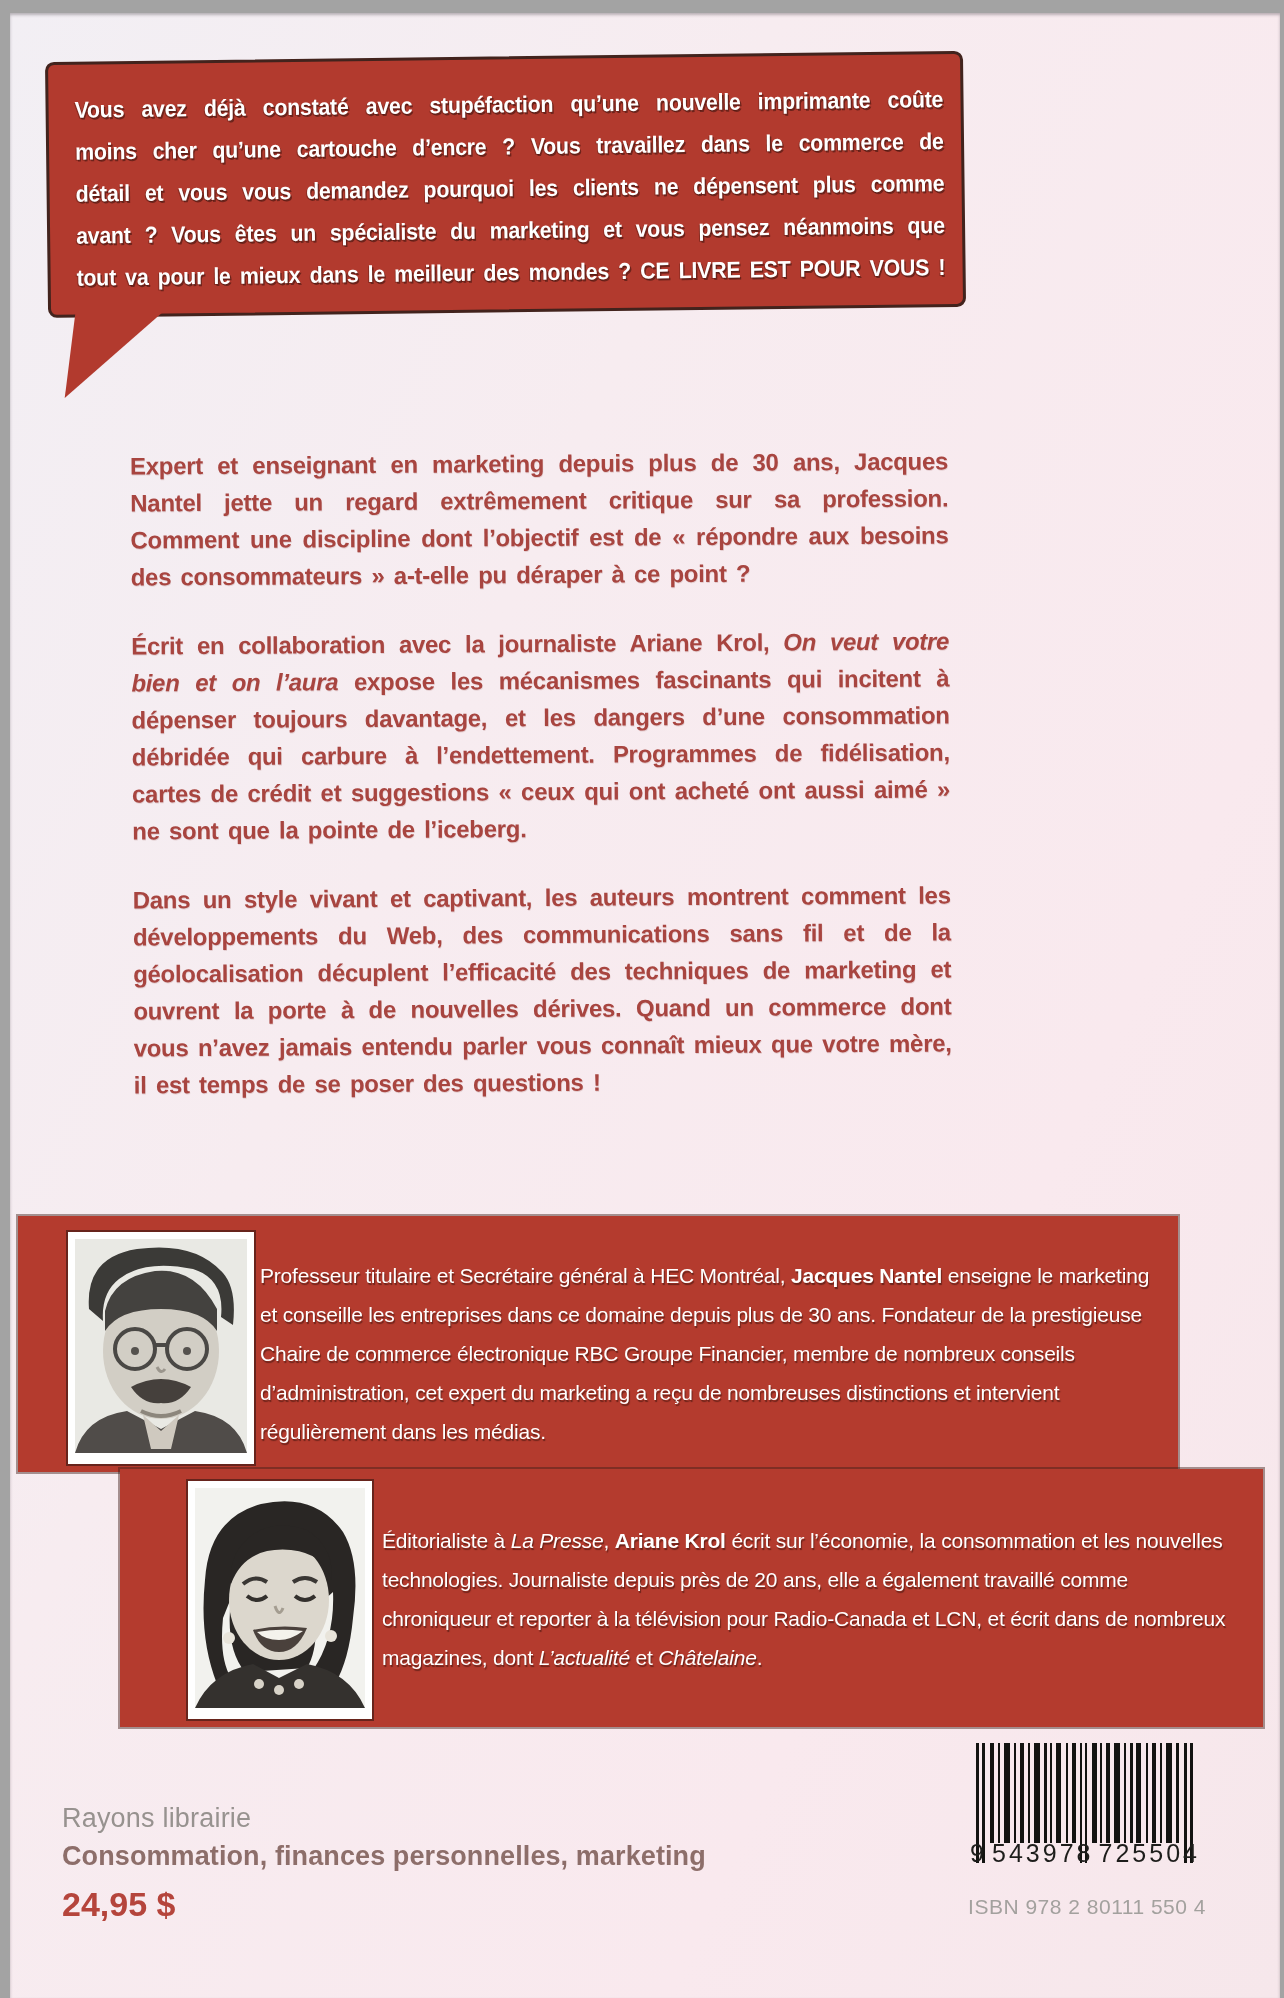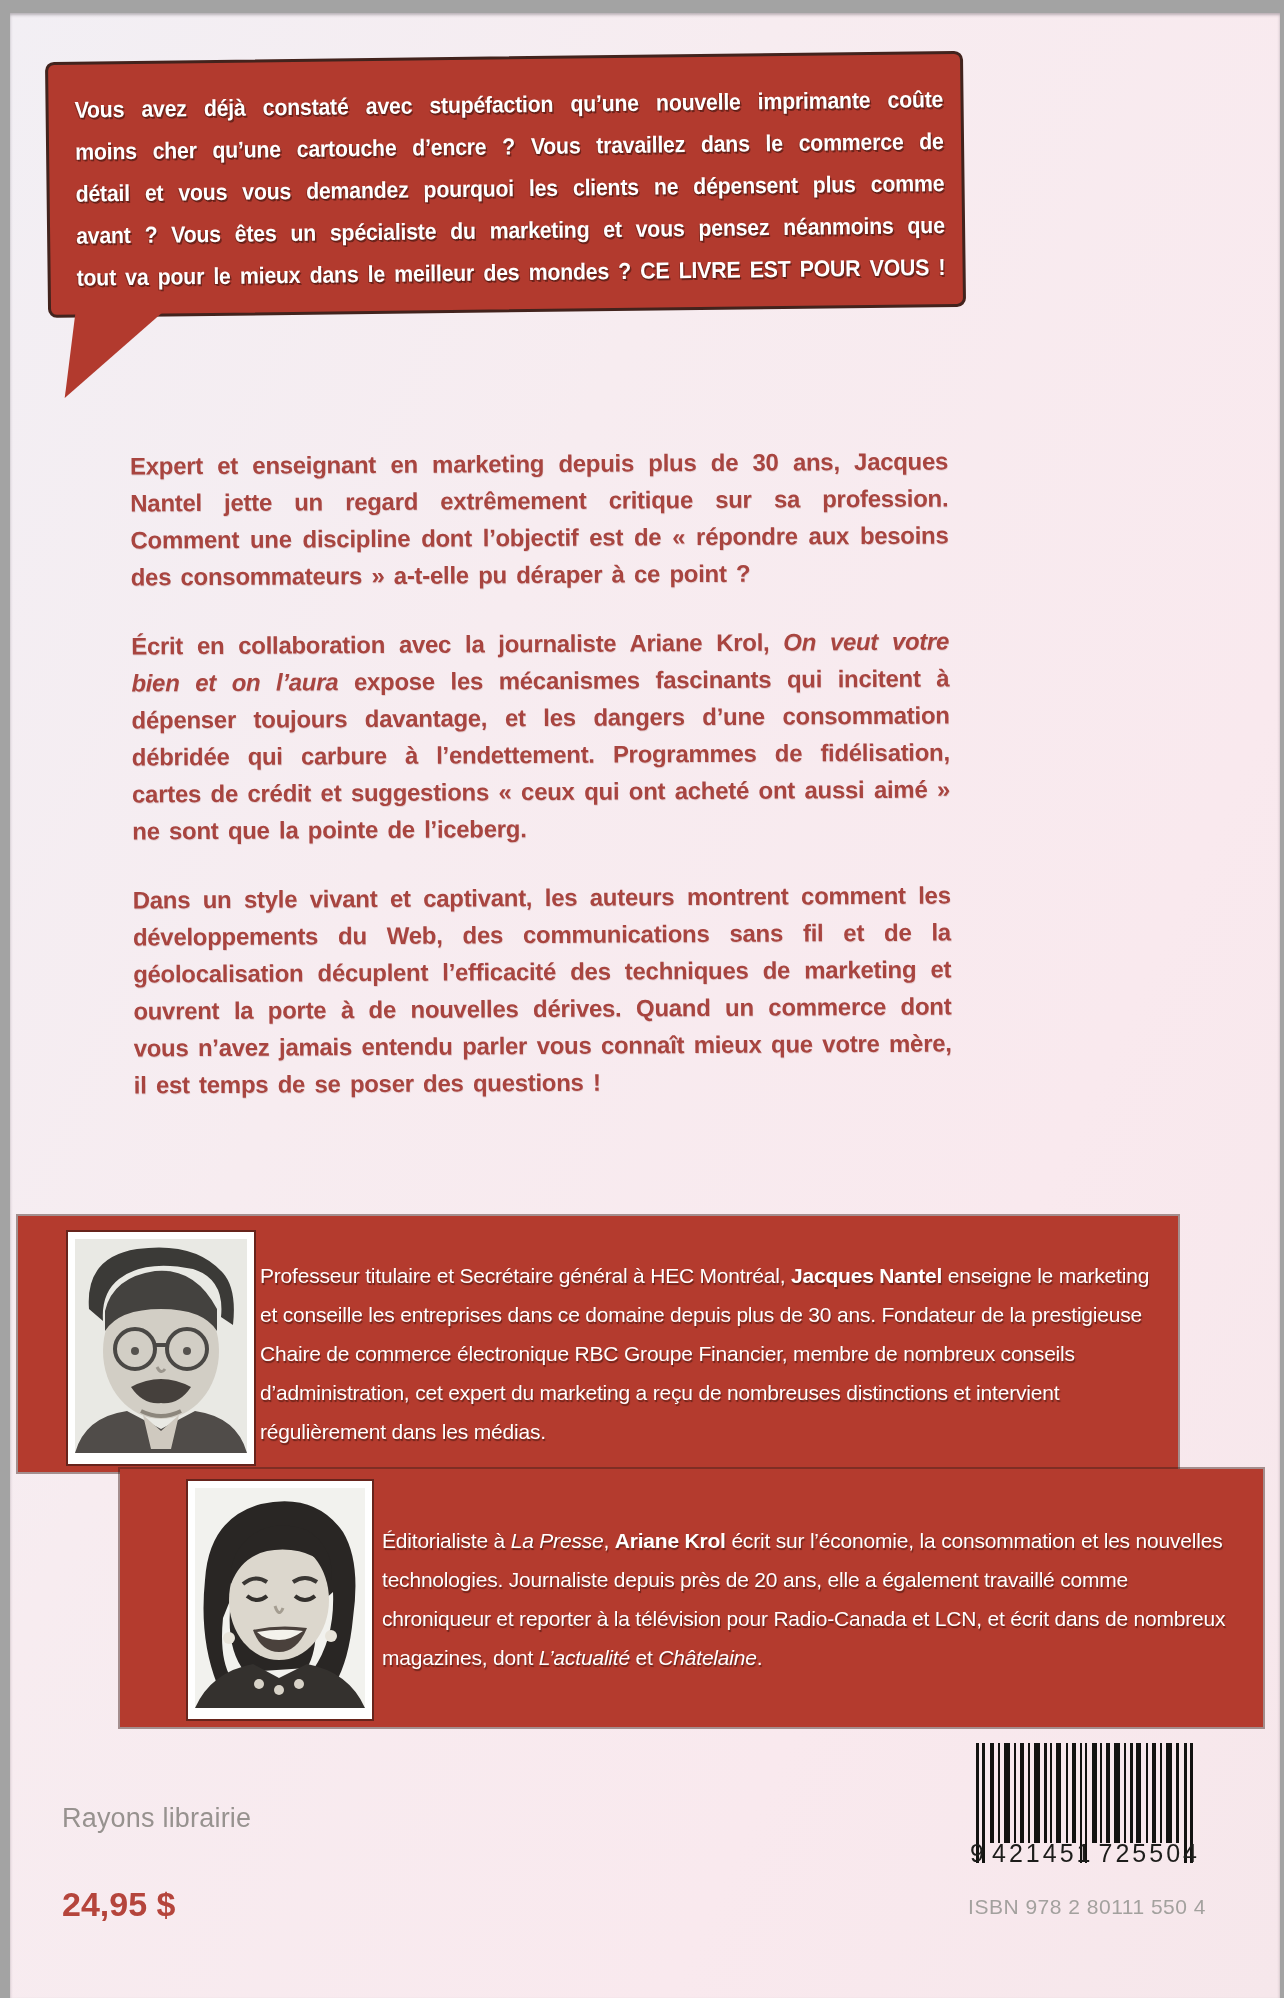--- a/index.html
+++ b/index.html
@@ -110,20 +110,21 @@
           <path d="M0 220 Q16 184 58 176 L84 190 L112 176 Q154 184 170 220 Z" fill="#34312e"></path>
           <circle cx="64" cy="196" r="5" fill="#d8d3c8"></circle>
           <circle cx="84" cy="202" r="5" fill="#d8d3c8"></circle>
           <circle cx="104" cy="196" r="5" fill="#d8d3c8"></circle>
         </svg>
       </div>
       <p class="bio"><span>Éditorialiste à </span><span style="font-style: italic;">La Presse</span><span>, </span><span style="font-weight: 700;">Ariane Krol</span><span> écrit sur l’économie, la consommation et les nouvelles technologies. Journaliste depuis près de 20 ans, elle a également travaillé comme chroniqueur et reporter à la télévision pour Radio-Canada et LCN, et écrit dans de nombreux magazines, dont </span><span style="font-style: italic;">L’actualité</span><span> et </span><span style="font-style: italic;">Châtelaine</span><span>.</span></p>
     </div>
 
     <div class="rayons">Rayons librairie</div>
+    <div class="categories">Consommation, finances personnelles, marketing</div>
     <div class="price">24,95 $</div>
 
     <div class="barcode-block">
       <svg class="bars" width="222" height="122" viewBox="0 0 222 122">
         <g fill="#131311">
           <rect x="0" y="0" width="3" height="120"></rect>
             <rect x="6" y="0" width="3" height="120"></rect>
           <rect x="14" y="0" width="4" height="100"></rect>
             <rect x="22" y="0" width="2" height="100"></rect>
           <rect x="28" y="0" width="6" height="100"></rect>
@@ -149,20 +150,20 @@
           <rect x="176" y="0" width="4" height="100"></rect>
             <rect x="184" y="0" width="2" height="100"></rect>
           <rect x="190" y="0" width="6" height="100"></rect>
             <rect x="200" y="0" width="3" height="100"></rect>
           <rect x="208" y="0" width="3" height="120"></rect>
             <rect x="214" y="0" width="3" height="120"></rect>
         </g>
       </svg>
       <div class="bar-digits">
         <span>9</span>
-        <span>421451</span>
+        <span>543978</span>
         <span>725504</span>
       </div>
       <div class="isbn">ISBN 978 2 80111 550 4</div>
     </div>
 
   </div>
 </div>
 
 </body></html>

